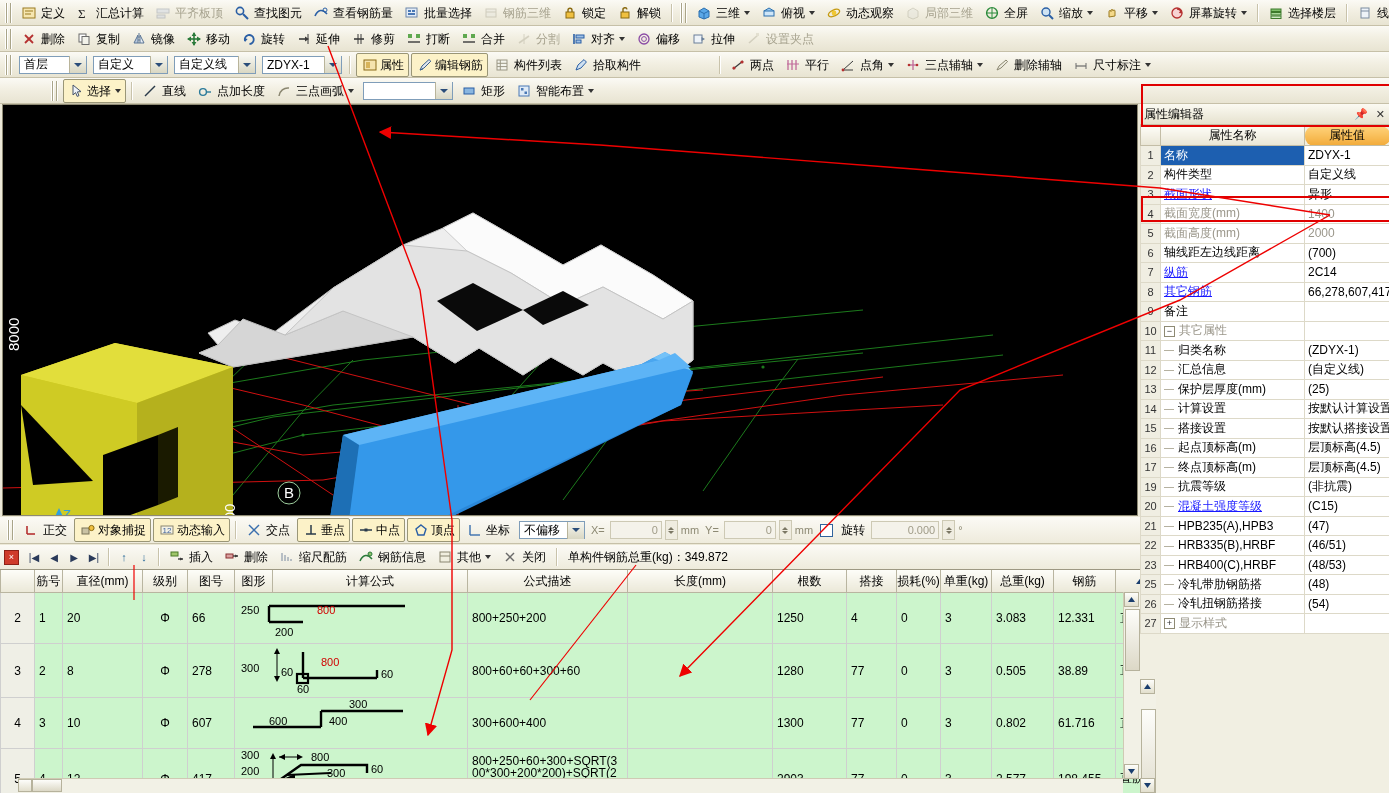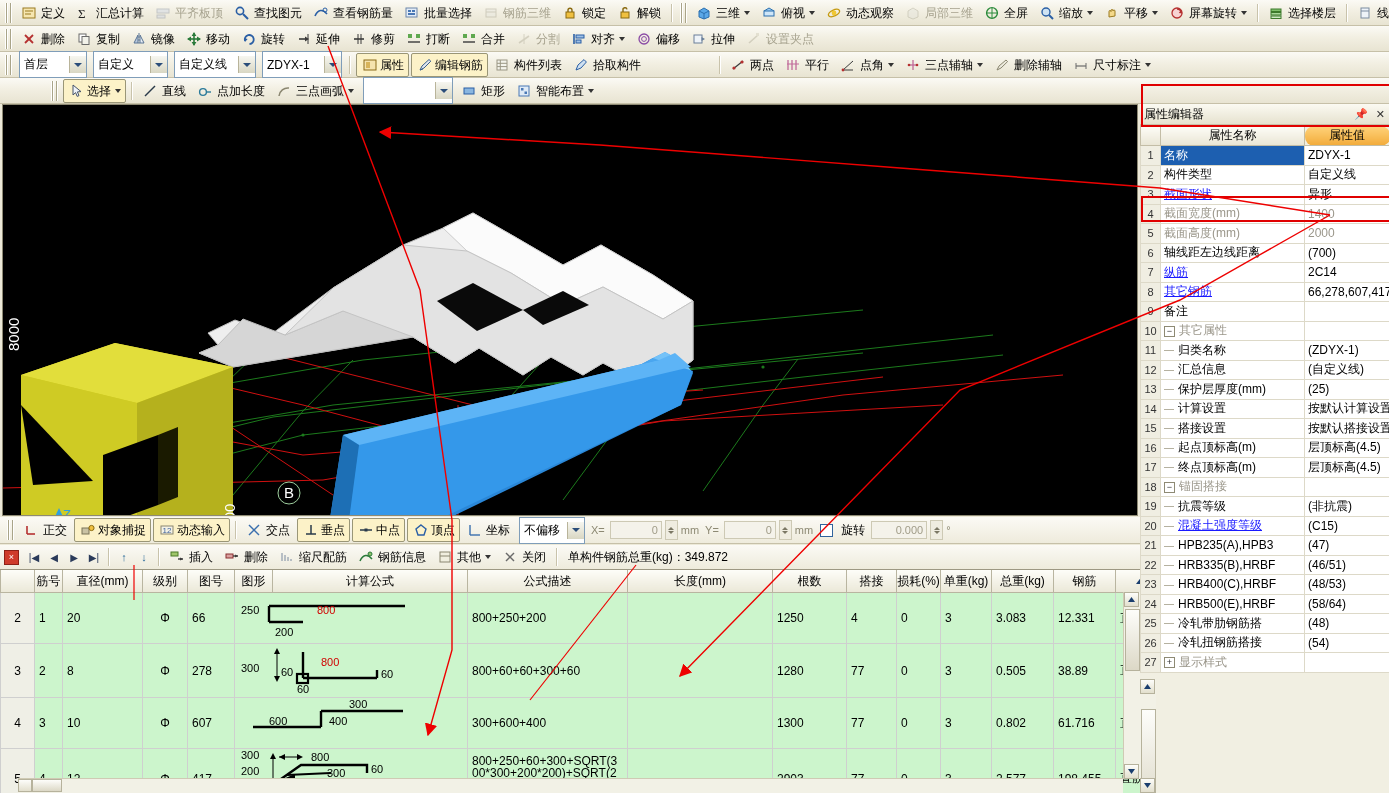--- a/index.html
+++ b/index.html
@@ -27,21 +27,21 @@
     margin:0 1px;border:1px solid transparent;border-radius:2px;
     font-size:12px;line-height:22px;cursor:default;color:#000;}
   .tbtn.dis{color:#a6a28e;}
   .tbtn.sel{border:1px solid #9a9677;background:#fcf2c8;text-align:right;}
   .tsep{width:1px;height:18px;margin:0 4px;background:#c9c3ab;border-right:1px solid #ffffff;flex:0 0 auto;}
   .ico{width:16px;height:16px;margin-right:3px;flex:0 0 auto;display:inline-block;position:relative;}
   .caret{display:inline-block;width:0;height:0;margin-left:4px;
     border-left:3px solid transparent;border-right:3px solid transparent;border-top:4px solid #333;}
 
   
-  .combo{display:inline-flex;align-items:center;height:27px;border:1px solid #7f9db9;
+  .combo{display:inline-flex;align-items:center;height:18px;border:1px solid #7f9db9;
     background:#fff;margin:0 3px;font-size:12px;box-sizing:border-box;}
   .combo .cv{padding:0 4px;overflow:hidden;white-space:nowrap;}
   .combo .cbtn{width:16px;height:17px;margin-left:auto;flex:0 0 auto;
     background:linear-gradient(to bottom,#f6f6f0,#d9d7c3);
     border-left:1px solid #b9b49a;display:flex;align-items:center;justify-content:center;}
   .combo .cbtn i{display:block;width:0;height:0;
     border-left:4px solid transparent;border-right:4px solid transparent;border-top:4px solid #2a4d7a;}
   .numbox{display:inline-flex;align-items:center;height:18px;border:1px solid #cdc9b4;
     background:#f4f2ea;color:#a09c88;margin:0 2px;font-size:11px;box-sizing:border-box;
     padding:0 3px;justify-content:flex-end;}
@@ -738,21 +738,21 @@
             <span class="unit">Y=</span>
             <span class="numbox" style="width: 52px;">0</span>
             <span class="spin">
               <i class="u"></i>
               <i class="d"></i>
             </span>
             <span class="unit">mm</span>
           </span>
           <span class="chk"></span>
           <span style="margin: 0px 4px;">旋转</span>
-          <span class="numbox" style="width: 56px;">0.000</span>
+          <span class="numbox" style="width: 68px;">0.000</span>
           <span class="spin">
             <i class="u"></i>
             <i class="d"></i>
           </span>
           <span class="unit">°</span>
         </div>
 
       <div class="rebar-tb" id="rebartb">
           <div class="closebox">×</div>
           <div class="navbtn" style="font-size: 10px; color: rgb(42, 58, 90);">|◀</div>
@@ -1099,25 +1099,20 @@
               <td class="n">16</td>
               <td class="k ind1"><span class="tree-dash"></span><span>起点顶标高(m)</span></td>
               <td class="v">层顶标高(4.5)</td>
             </tr>
             <tr>
               <td class="n">17</td>
               <td class="k ind1"><span class="tree-dash"></span><span>终点顶标高(m)</span></td>
               <td class="v">层顶标高(4.5)</td>
             </tr>
             <tr>
-              <td class="n">18</td>
-              <td class="k gray"><span class="exp">−</span><span>锚固搭接</span></td>
-              <td class="v"></td>
-            </tr>
-            <tr>
               <td class="n">19</td>
               <td class="k ind1"><span class="tree-dash"></span><span>抗震等级</span></td>
               <td class="v">(非抗震)</td>
             </tr>
             <tr>
               <td class="n">20</td>
               <td class="k blue ind1"><span class="tree-dash"></span><span>混凝土强度等级</span></td>
               <td class="v">(C15)</td>
             </tr>
             <tr>
@@ -1127,25 +1122,20 @@
             </tr>
             <tr>
               <td class="n">22</td>
               <td class="k ind1"><span class="tree-dash"></span><span>HRB335(B),HRBF</span></td>
               <td class="v">(46/51)</td>
             </tr>
             <tr>
               <td class="n">23</td>
               <td class="k ind1"><span class="tree-dash"></span><span>HRB400(C),HRBF</span></td>
               <td class="v">(48/53)</td>
-            </tr>
-            <tr>
-              <td class="n">24</td>
-              <td class="k ind1"><span class="tree-dash"></span><span>HRB500(E),HRBF</span></td>
-              <td class="v">(58/64)</td>
             </tr>
             <tr>
               <td class="n">25</td>
               <td class="k ind1"><span class="tree-dash"></span><span>冷轧带肋钢筋搭</span></td>
               <td class="v">(48)</td>
             </tr>
             <tr>
               <td class="n">26</td>
               <td class="k ind1"><span class="tree-dash"></span><span>冷轧扭钢筋搭接</span></td>
               <td class="v">(54)</td>

